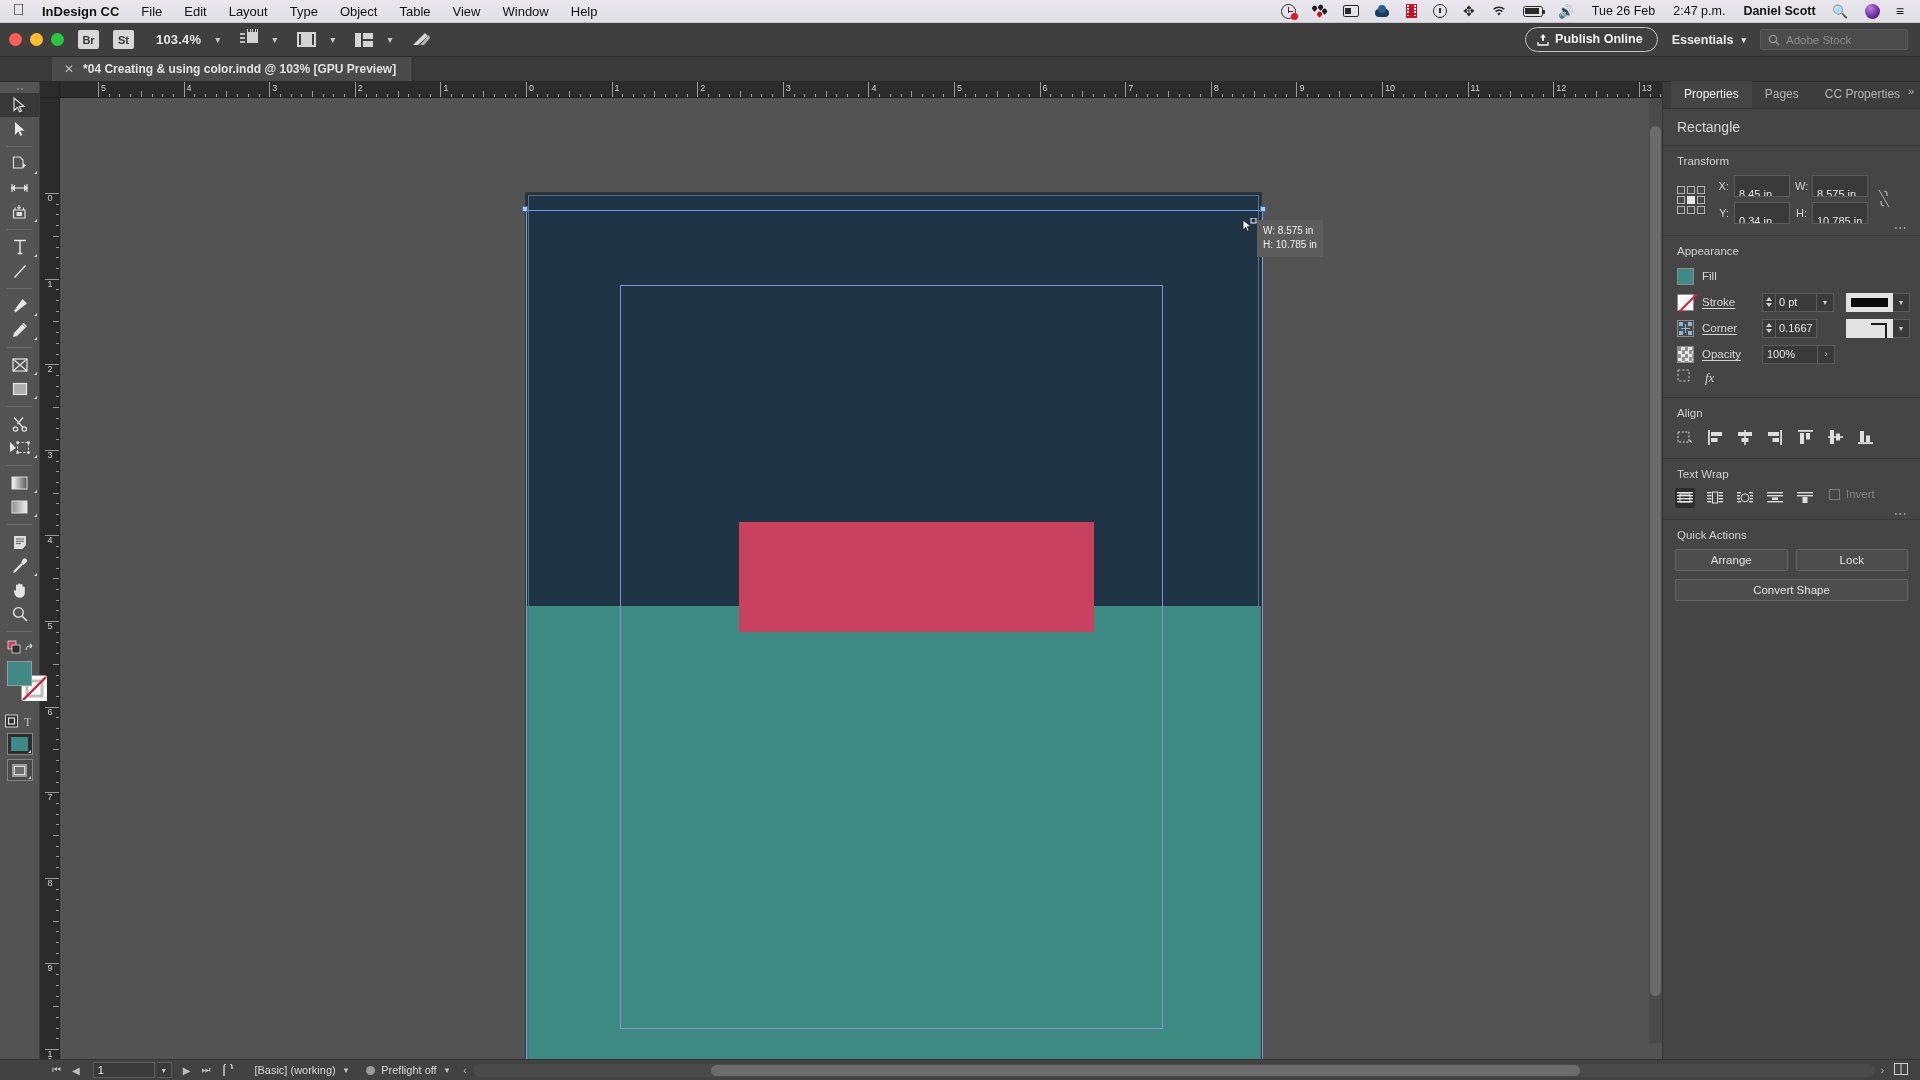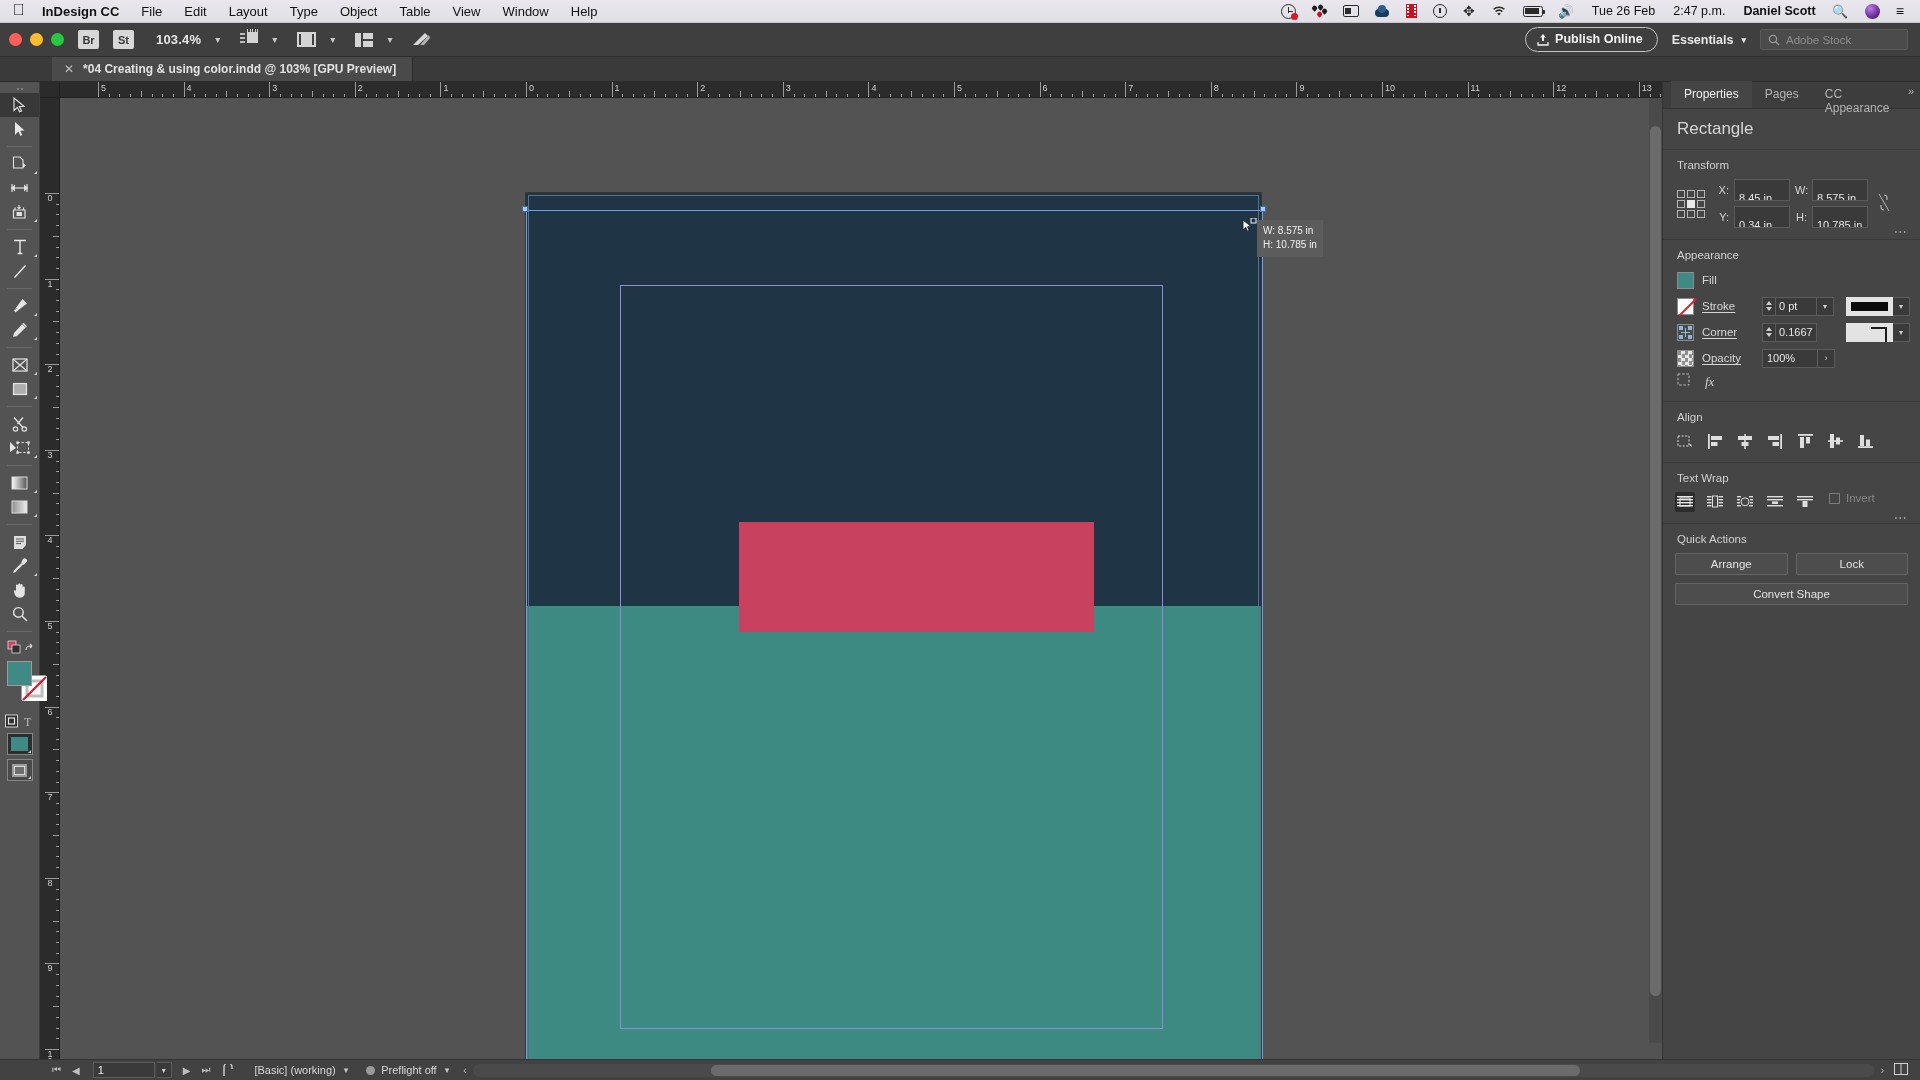--- a/index.html
+++ b/index.html
@@ -221,21 +221,21 @@
   .dock-collapse { position:absolute; right:6px; top:3px; color:#b9b9b9; font-size:11px; }
   #panel-tabs {
     display:flex; align-items:flex-end; height: 27px; background:#3d3d3d; padding-left: 8px;
     border-bottom:1px solid #333;
   }
   .ptab {
     font-size:12px; color:#b4b4b4; padding: 6px 13px 7px 13px; height:27px;
   }
   .ptab.active { background:#454545; color:#f0f0f0; }
   .panel-body { padding: 0 0 0 0; }
-  .obj-label { color:#d6d6d6; font-size:17px; padding: 10px 0 10px 14px; }
+  .obj-label { color:#d6d6d6; font-size:14px; padding: 10px 0 10px 14px; }
   .sec {
     border-top:1px solid #3a3a3a; padding: 9px 0 11px 0; position:relative;
   }
   .sec-title { color:#d0d0d0; font-size:11.5px; padding-left:14px; padding-bottom:8px; }
   .dots3 { position:absolute; right:12px; color:#bcbcbc; font-size:13px; letter-spacing:1.2px; line-height:6px; }
 
   
   .xf-row { display:flex; align-items:center; padding-left: 14px; gap: 6px; }
   .proxy { width:28px;height:28px; display:grid; grid-template-columns:repeat(3,1fr); grid-template-rows:repeat(3,1fr); gap:2px; margin-right: 6px; }
   .proxy b { border:1px solid #b5b5b5; }
@@ -963,21 +963,21 @@
       <div class="vscroll">
         <div class="vsthumb"></div>
       </div>
     </div>
 
     <div id="dock">
       <div class="dock-collapse">»</div>
       <div id="panel-tabs">
         <div class="ptab active">Properties</div>
         <div class="ptab">Pages</div>
-        <div class="ptab">CC Appearance</div>
+        <div class="ptab">CC Properties</div>
       </div>
 
       <div class="panel-body">
         <div class="obj-label">Rectangle</div>
 
         <div class="sec">
           <div class="sec-title">Transform</div>
           <div class="xf-row">
             <div class="proxy">
               <b></b>

